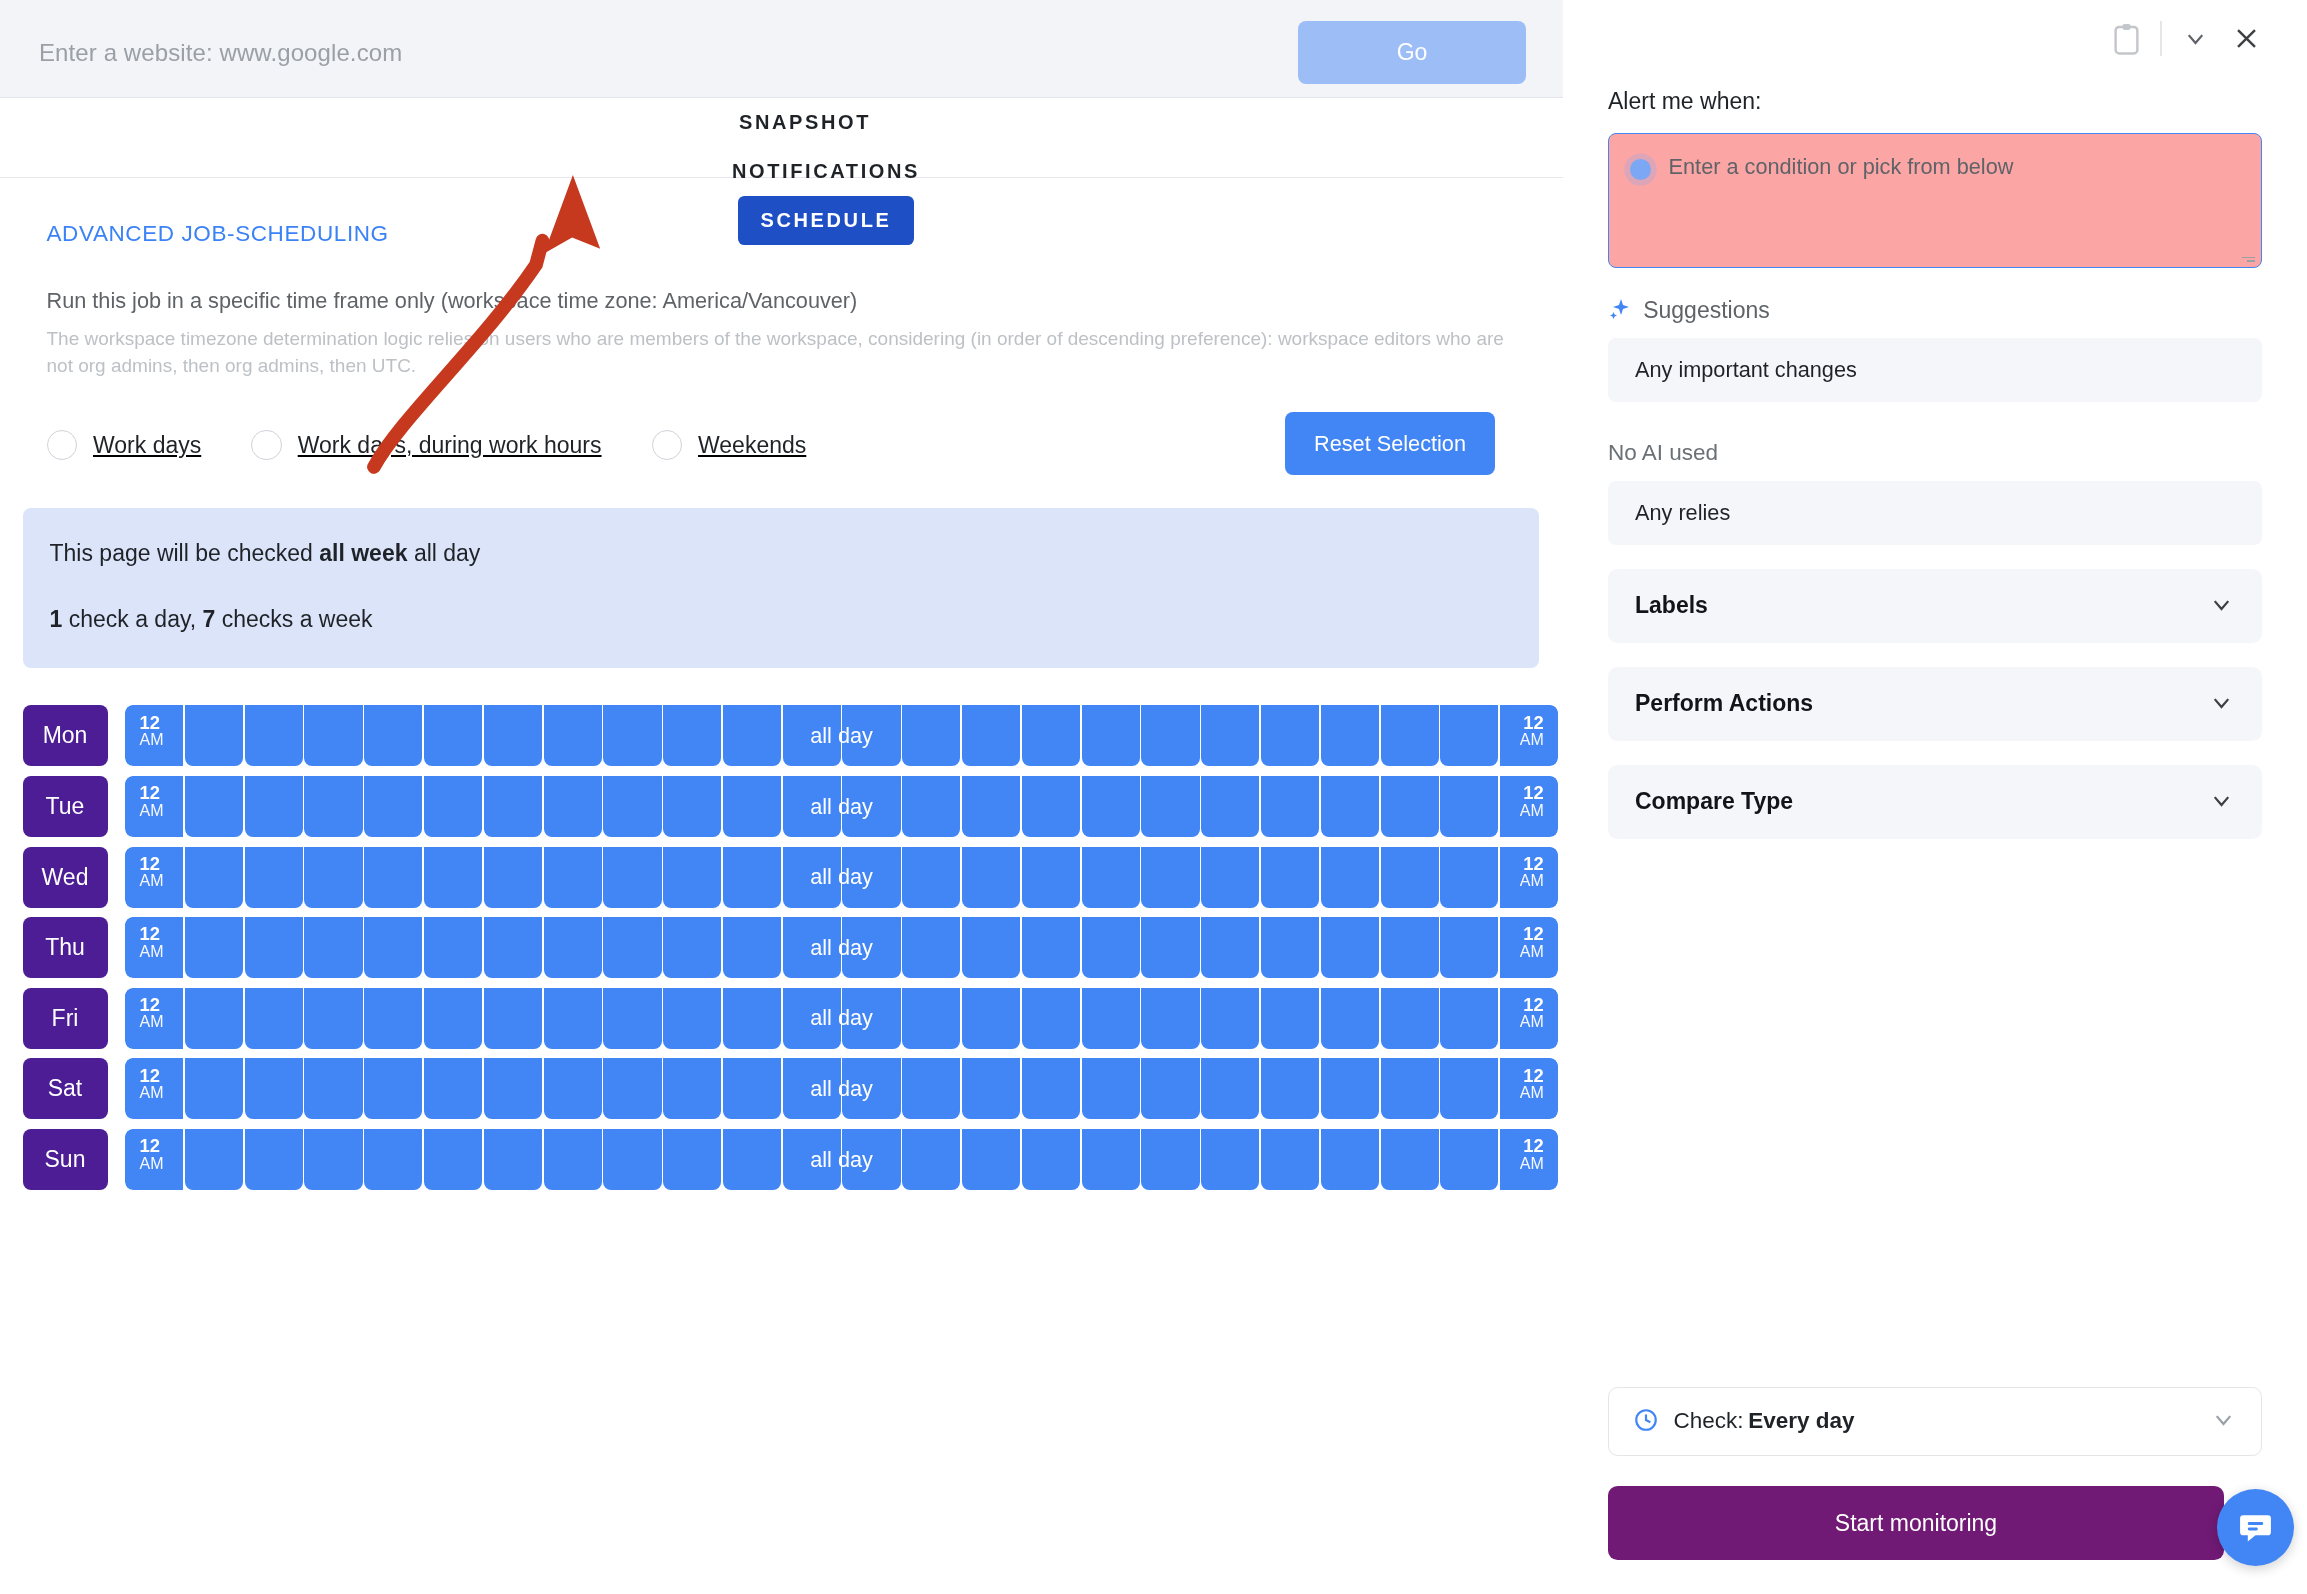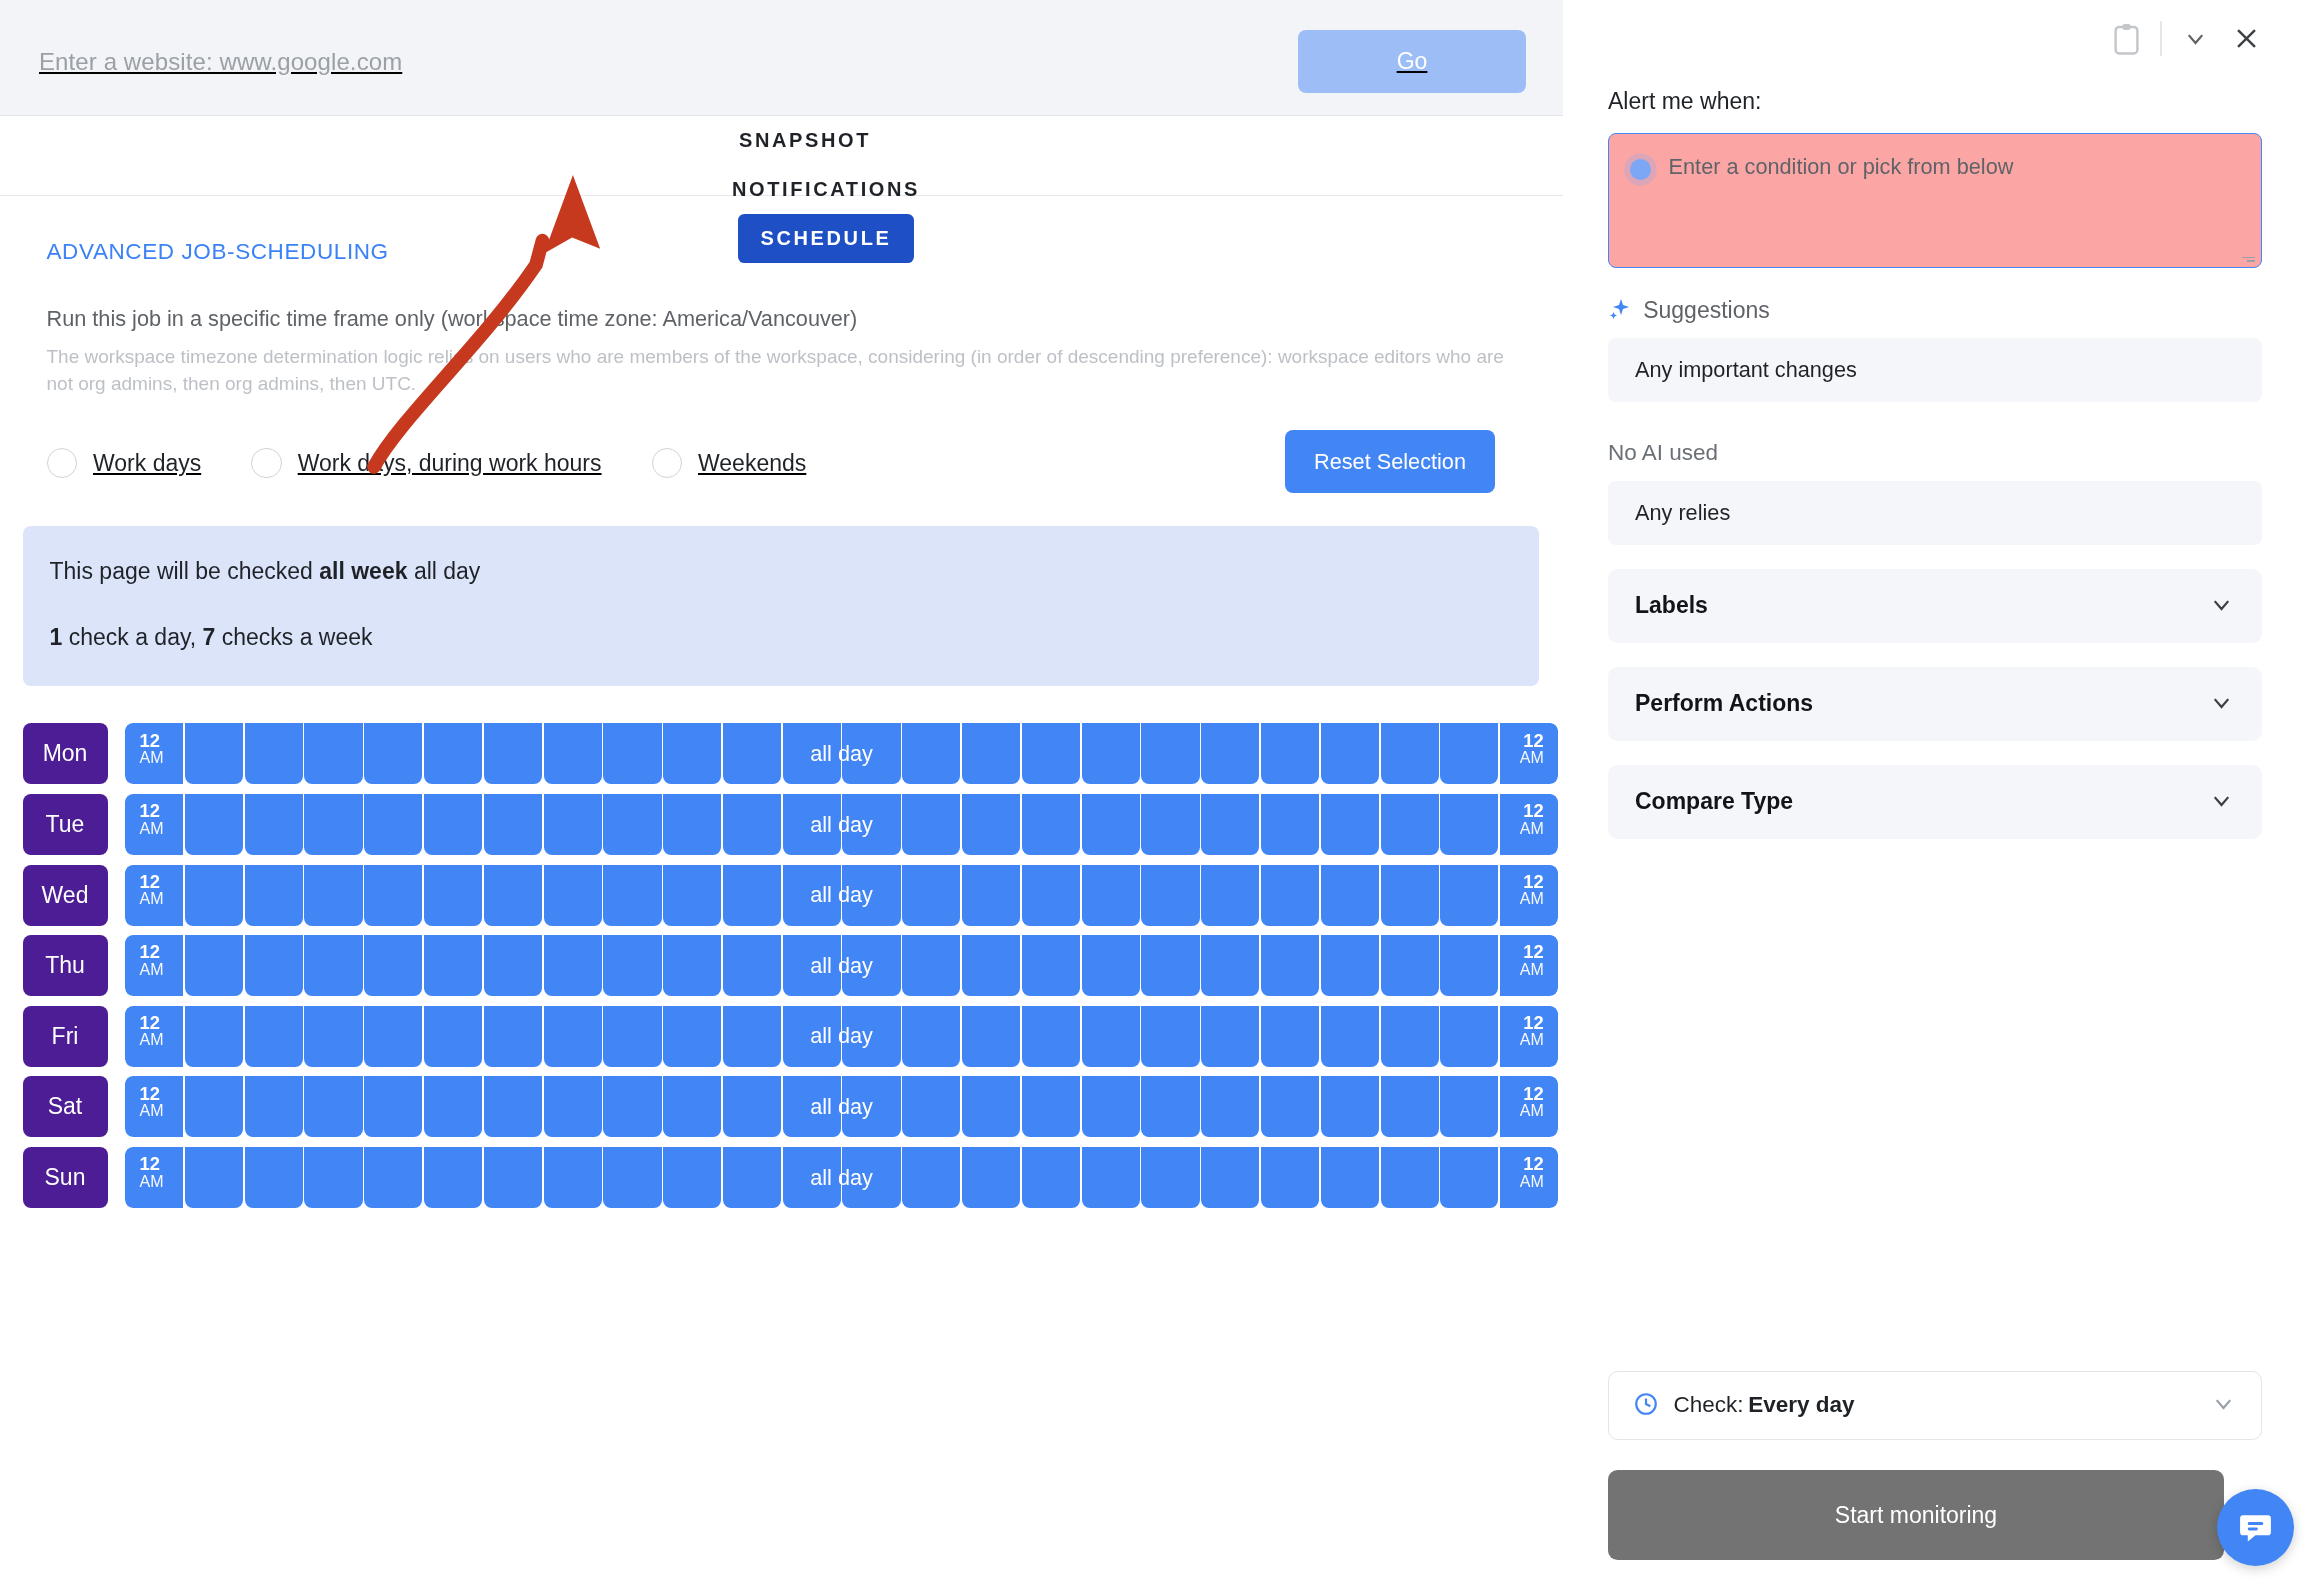--- a/index.html
+++ b/index.html
@@ -14,27 +14,26 @@
   
   .left-pane {
     width: 1563px; height: 1595px;
     background: #ffffff;
     position: relative;
     flex: 0 0 1563px;
   }
 
   
   .urlbar {
-    height: 116px;
+    height: 98px;
     background: #f2f4f8;
     border-bottom: 0.8px solid #e3e6ec;
     display: flex; align-items: center;
     padding: 8px 37px 0 39px;
     position: relative;
-    text-decoration: underline;
   }
   .url-placeholder {
     font-size: 24px; color: #9aa0a6; letter-spacing: 0.1px;
     flex: 1;
   }
   .go-btn {
     width: 228px; height: 63px; border-radius: 8px;
     background: #9dbdf7; color: #ffffff;
     font-size: 23px; display: flex; align-items: center; justify-content: center;
     border: none; cursor: pointer;
@@ -199,21 +198,21 @@
   .rp-footer { padding: 0 45px 35px 45px; position: relative; }
   .check-select {
     height: 69px; border: 0.8px solid #e3e5e9; border-radius: 9.6px; background: #fff;
     display: flex; align-items: center; padding: 0 24px; cursor: pointer;
     justify-content: space-between; margin-bottom: 30.5px;
   }
   .check-left { display: flex; align-items: center; gap: 14.4px; }
   .check-text { font-size: 22.5px; color: #1f2328; }
   .check-text b { font-weight: 700; margin-left: 4.8px; }
   .start-btn {
-    height: 90px; width: 616px; border-radius: 9.6px; background: #737373;
+    height: 74px; width: 616px; border-radius: 9.6px; background: #701a75;
     color: #fff; border: none; cursor: pointer; font-size: 23px;
     font-family: "Liberation Sans", sans-serif;
     display: flex; align-items: center; justify-content: center;
   }
   .chat-fab {
     position: absolute; right: 13px; bottom: 29px;
     width: 77px; height: 77px; border-radius: 50%; background: #4285f4;
     display: flex; align-items: center; justify-content: center; cursor: pointer;
     box-shadow: 0 3.2px 11.2px rgba(0,0,0,.18);
   }

